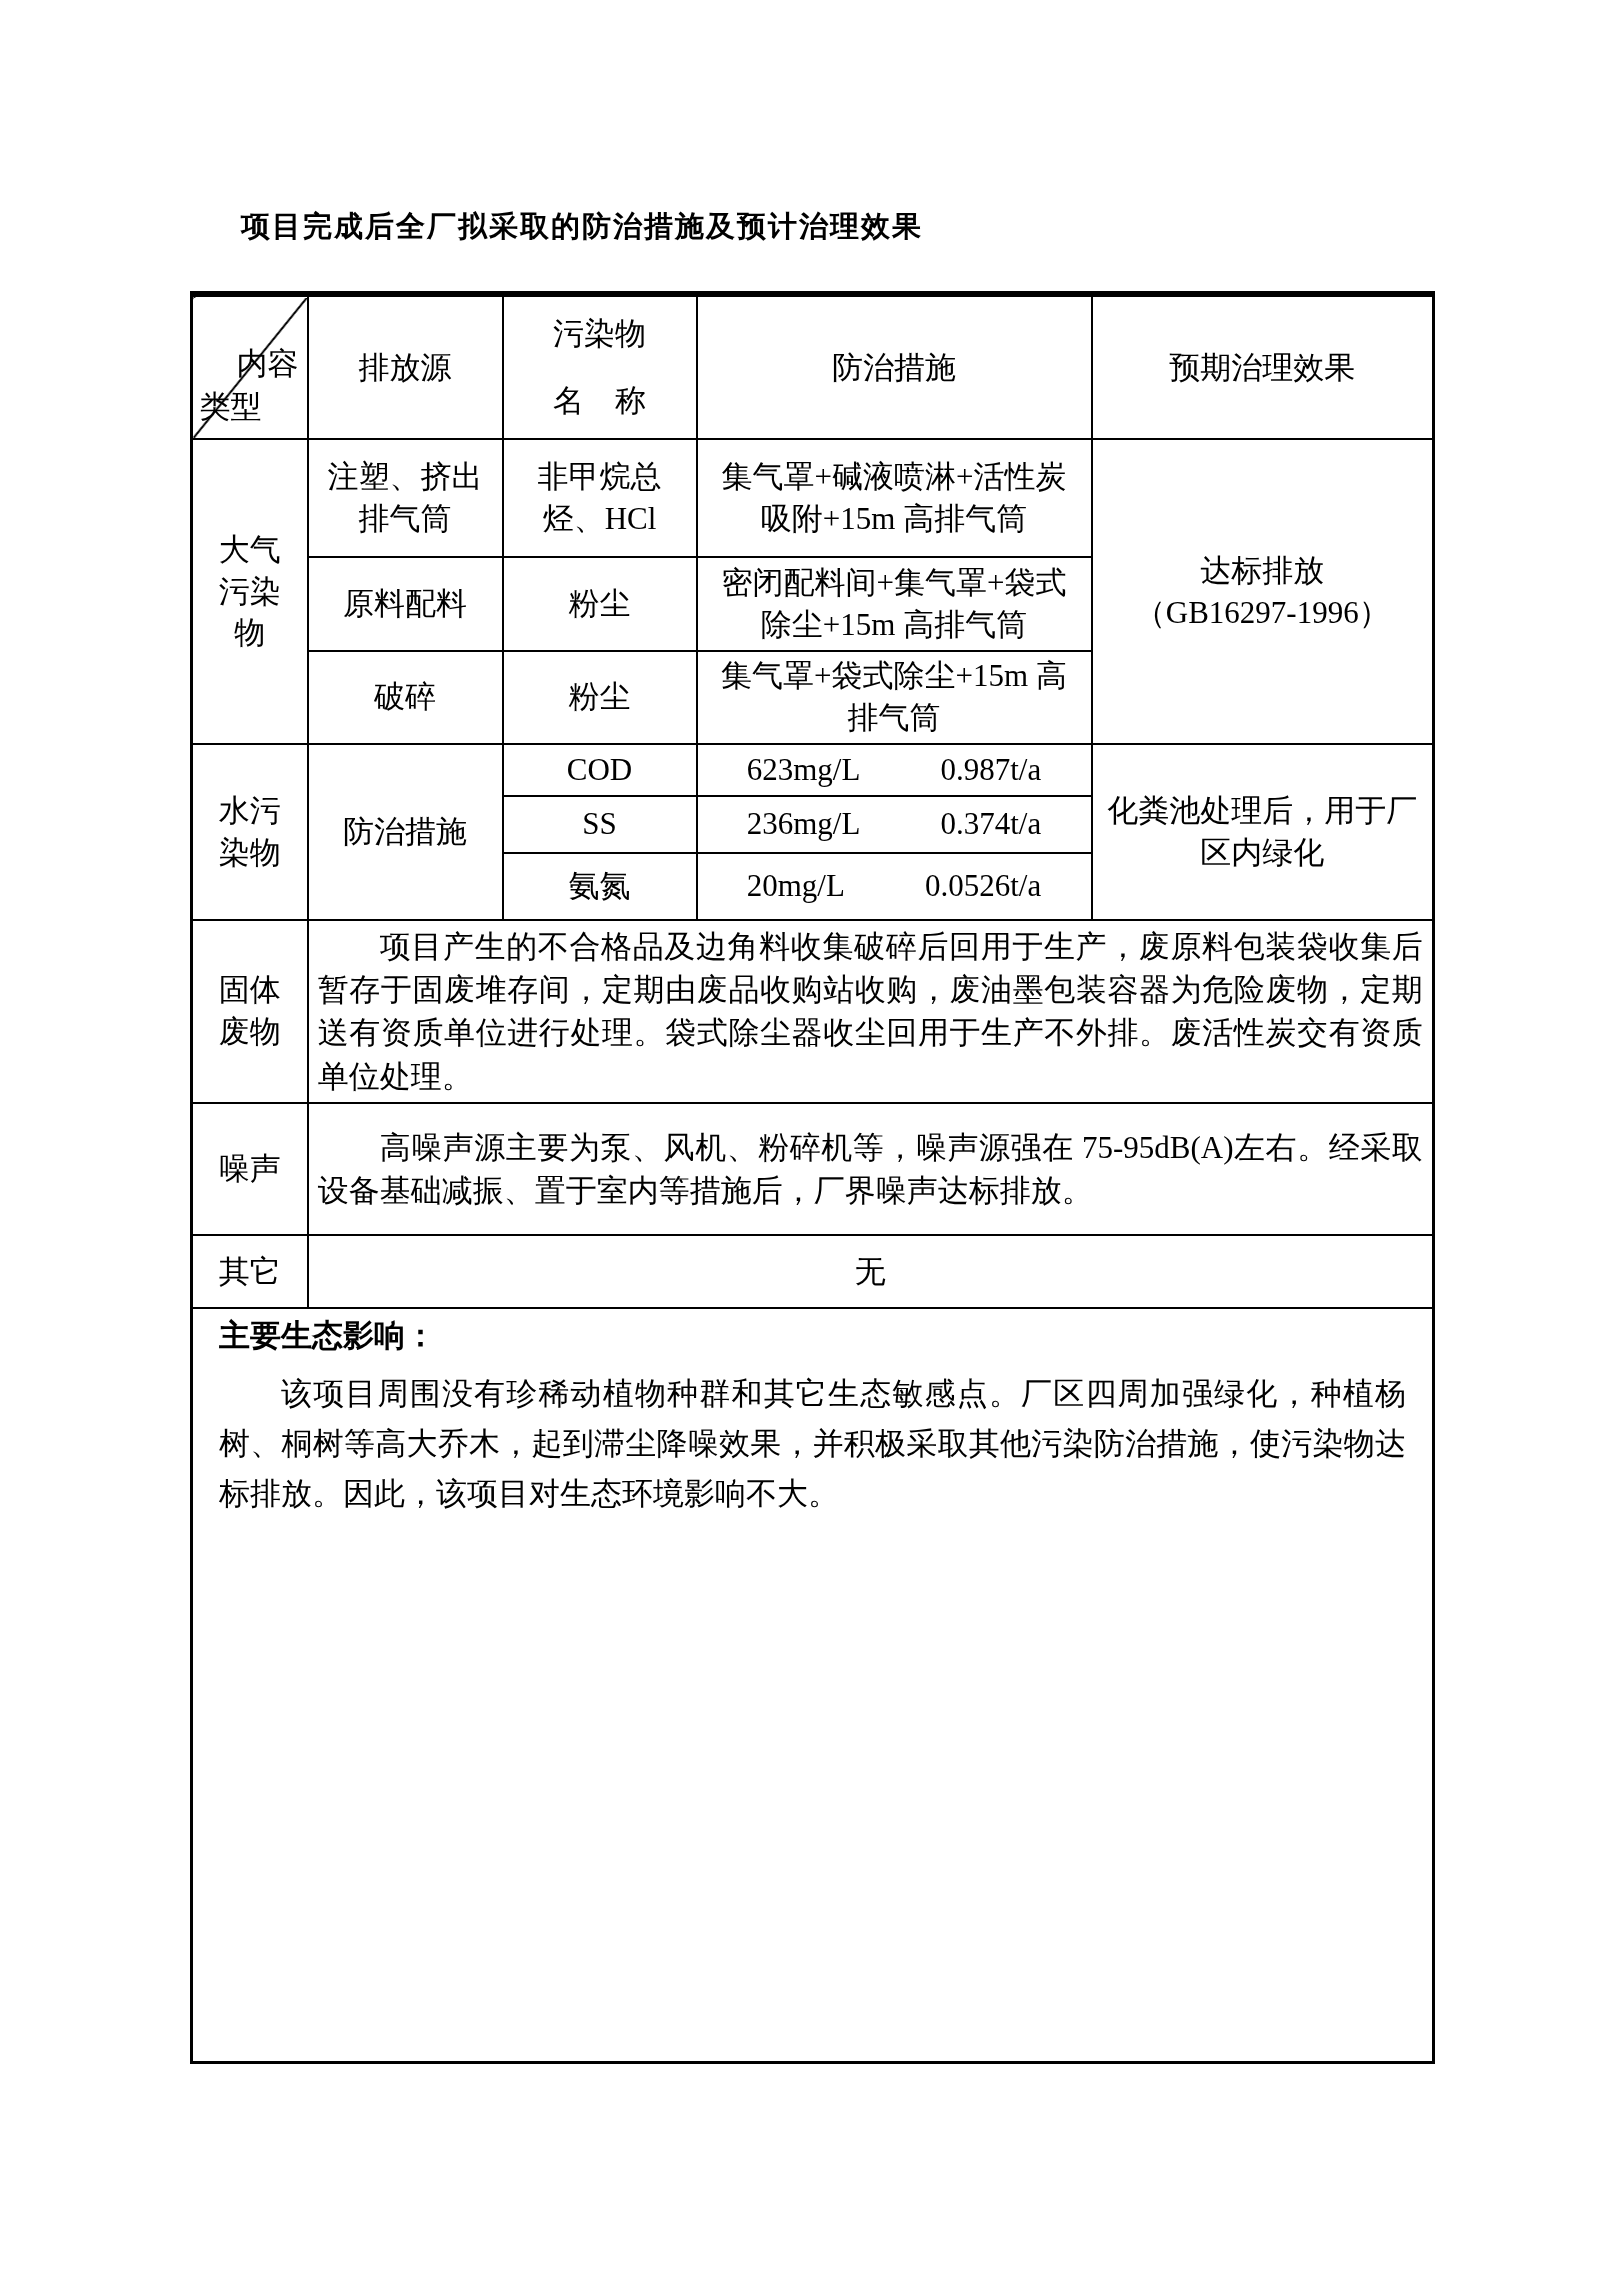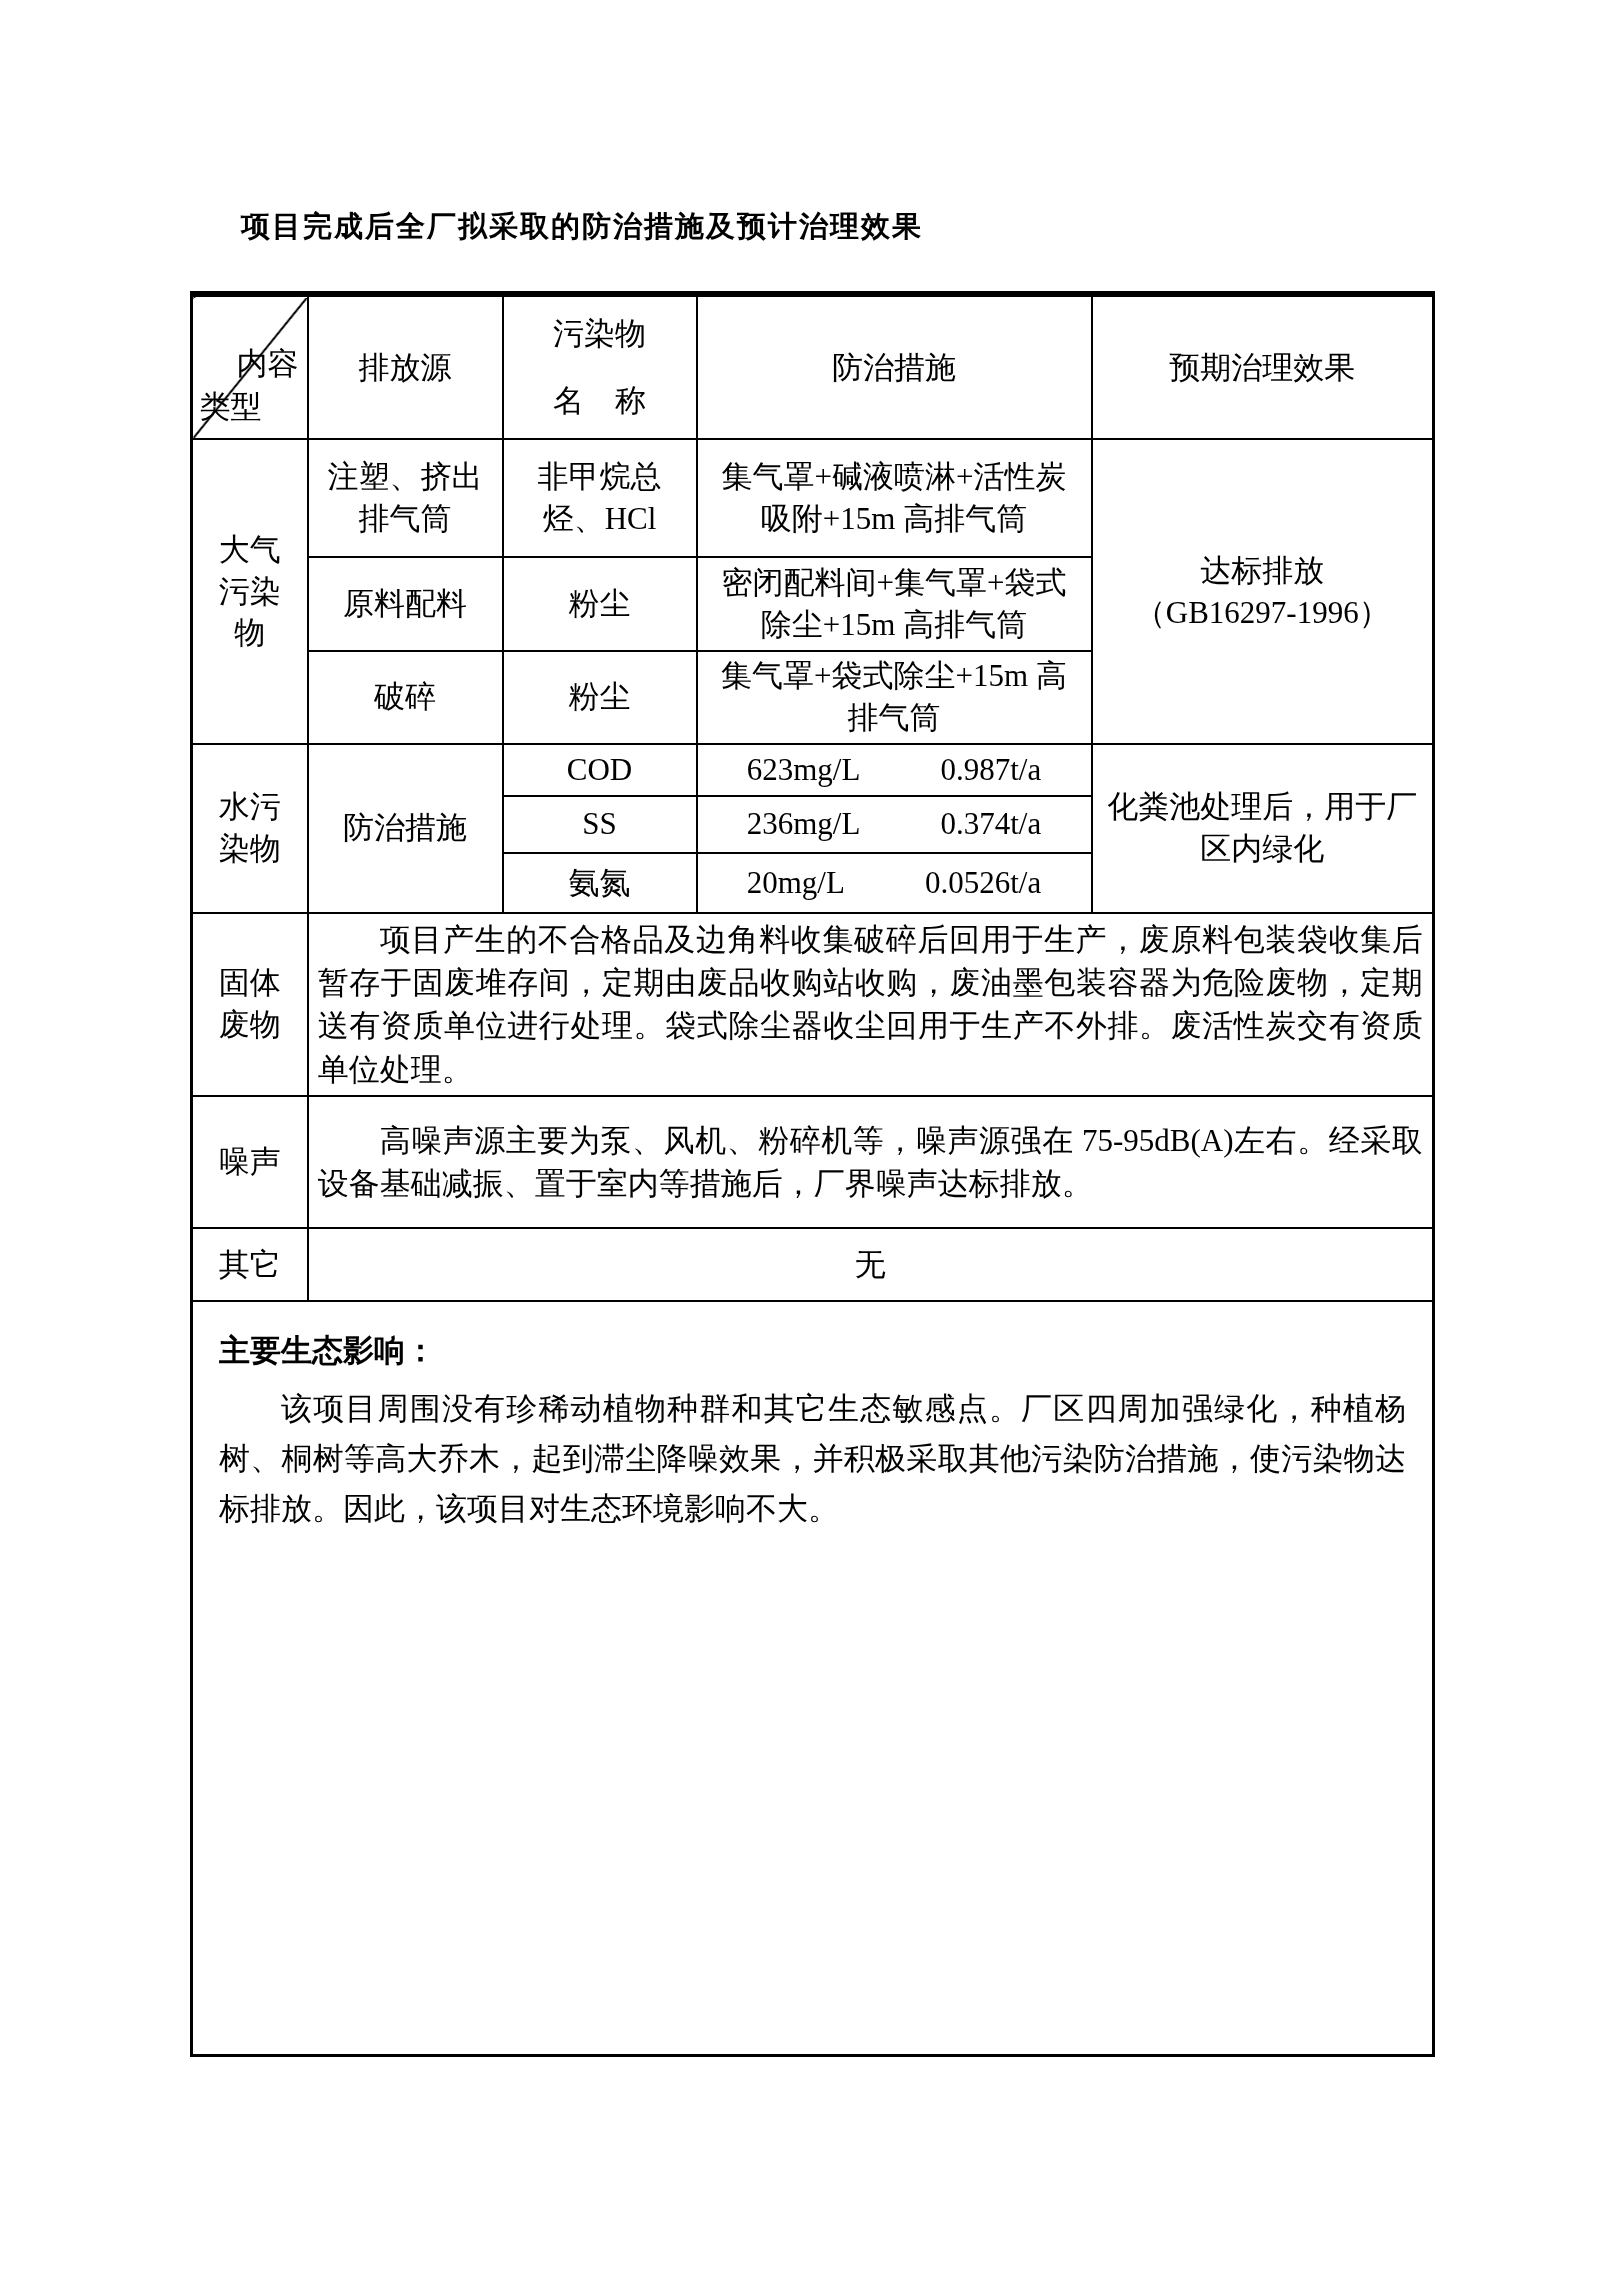--- a/index.html
+++ b/index.html
@@ -40,38 +40,38 @@
       transparent calc(50% - 1.3px), #000 calc(50% - 0.7px),
       #000 calc(50% + 0.7px), transparent calc(50% + 1.3px));
   }
   .diag-top    { position:absolute; top:18.3px;  right:7.9px;margin-top:28px; }
   .diag-bottom { position:absolute; bottom:10.5px; left:6.5px; }
   
   td.para-cell { text-align:left; }
   .para { text-indent:2em; text-align:justify; line-height:1.4; }
   .num-pair { display:flex; justify-content:space-around; align-items:center; }
   
-  td.eco-cell { vertical-align:top; text-align:left; padding:28px 26px; }
+  td.eco-cell { vertical-align:top; text-align:left; padding:6px 26px; }
   .eco-heading {
     font-family:"Liberation Sans", sans-serif;
     font-weight:bold; margin-bottom:11.8px;
   }
   .eco-para { text-indent:2em; text-align:justify; line-height:1.62; }
   .page-number {
     position:absolute; left:0; right:0; top:2129px;
     text-align:center; font-size:29px;
   }
   
   tr.r-header  td { height:137px; }
   tr.r-air1    td { height:118px; }
   tr.r-air2    td { height:87px; }
   tr.r-air3    td { height:88px; }
   tr.r-w1      td { height:44px; }
   tr.r-w2      td { height:57px; }
-  tr.r-w3      td { height:60px;text-align:center; }
+  tr.r-w3      td { height:67px;text-align:center; }
   tr.r-solid   td { height:173px; }
   tr.r-noise   td { height:132px; }
   tr.r-other   td { height:73px; }
   tr.r-eco     td { height:755px; }
 </style>
 </head>
 <body>
 
 <div class="page">
 

